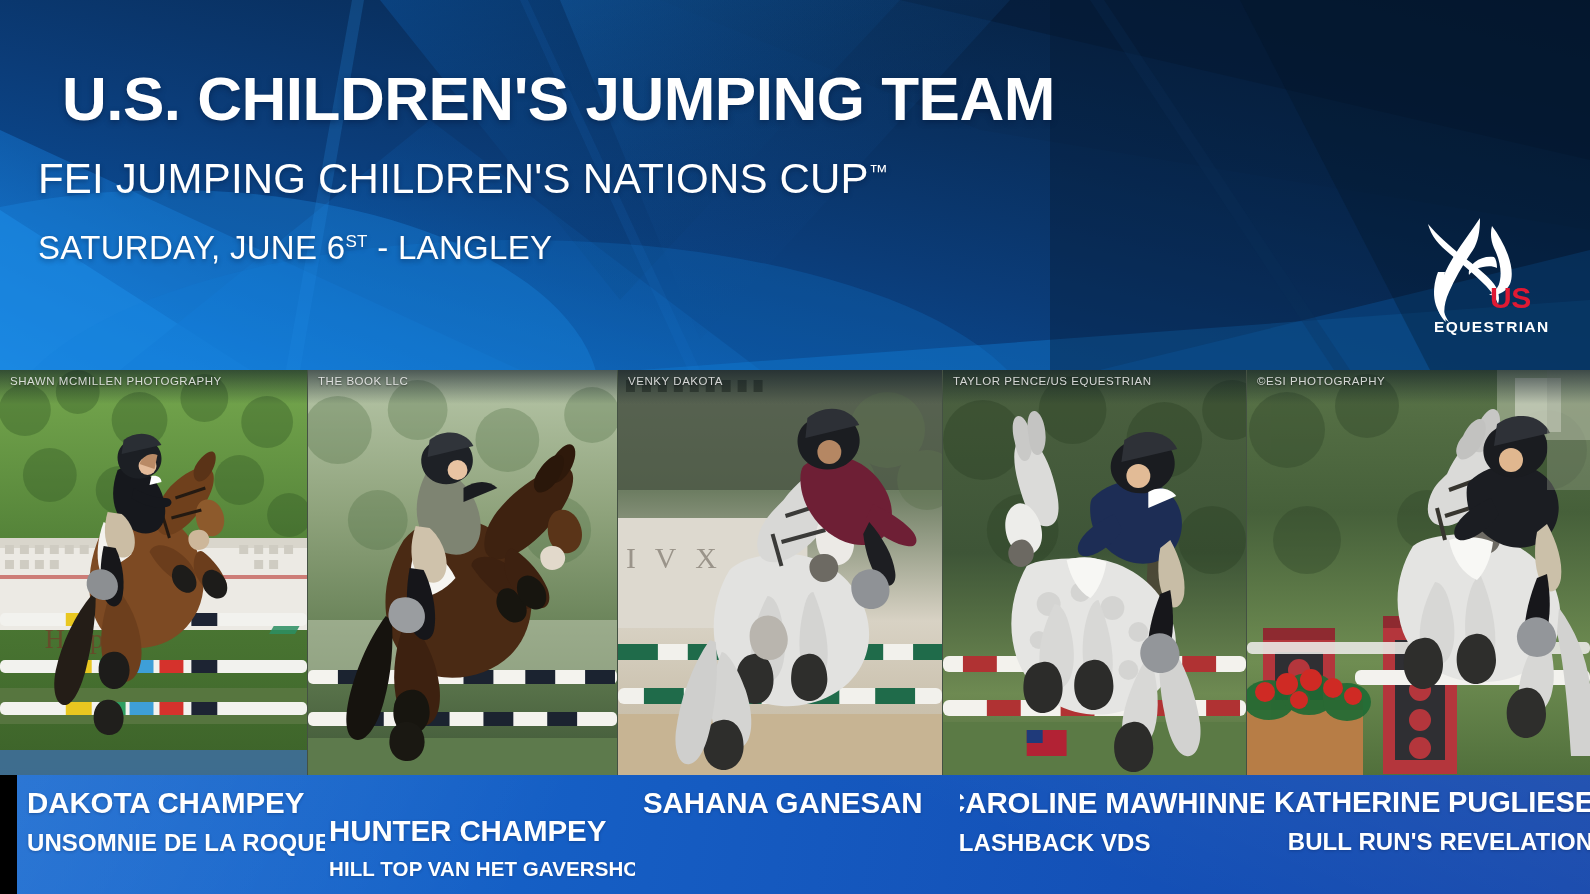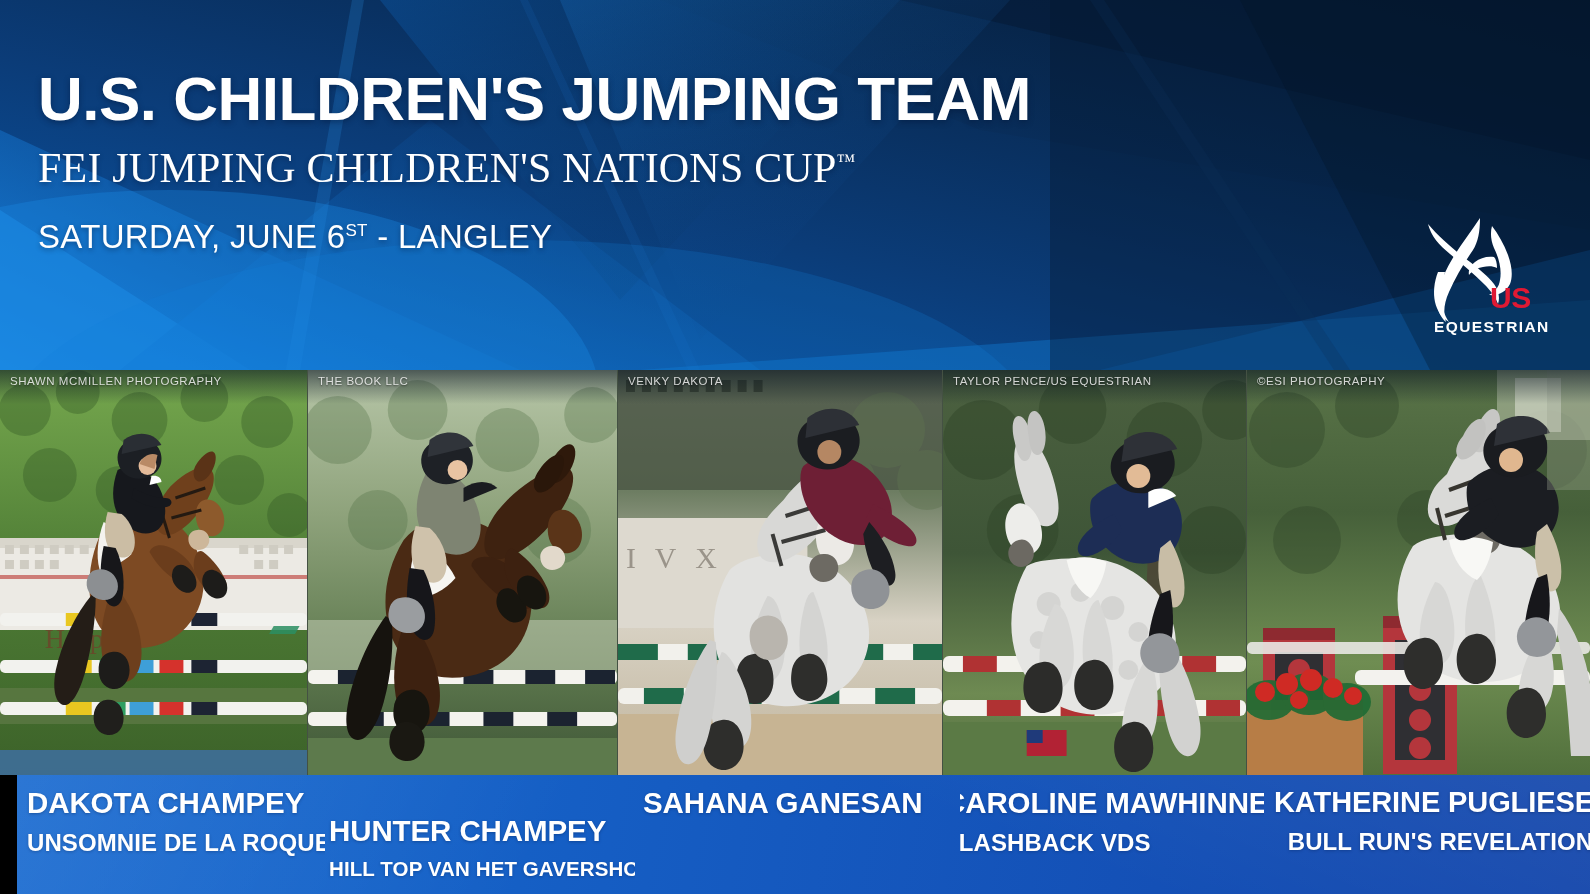--- a/index.html
+++ b/index.html
@@ -31,31 +31,31 @@
     z-index:4;
   }
   .title-main {
     font-size:62px;
     font-weight:bold;
     color:#ffffff;
     letter-spacing:-0.5px;
     line-height:1.0;
     white-space:nowrap;
     text-shadow:0 2px 6px rgba(0,20,50,.45);
+    margin-left:24px;
   }
   .title-sub {
-    margin-top:17px;
+    margin-top:28px;
     font-size:42px;
     font-weight:500;
     color:#ffffff;
     letter-spacing:0.2px;
     line-height:1.0;
     white-space:nowrap;
     text-shadow:0 2px 5px rgba(0,20,50,.40);
-    font-family:Liberation Serif, serif;
   }
   .title-sub .tm { font-size:19px; vertical-align:super; letter-spacing:0; }
   .title-date {
     margin-top:31px;
     font-size:33px;
     font-weight:400;
     color:#ffffff;
     letter-spacing:0.3px;
     line-height:1.0;
     white-space:nowrap;

